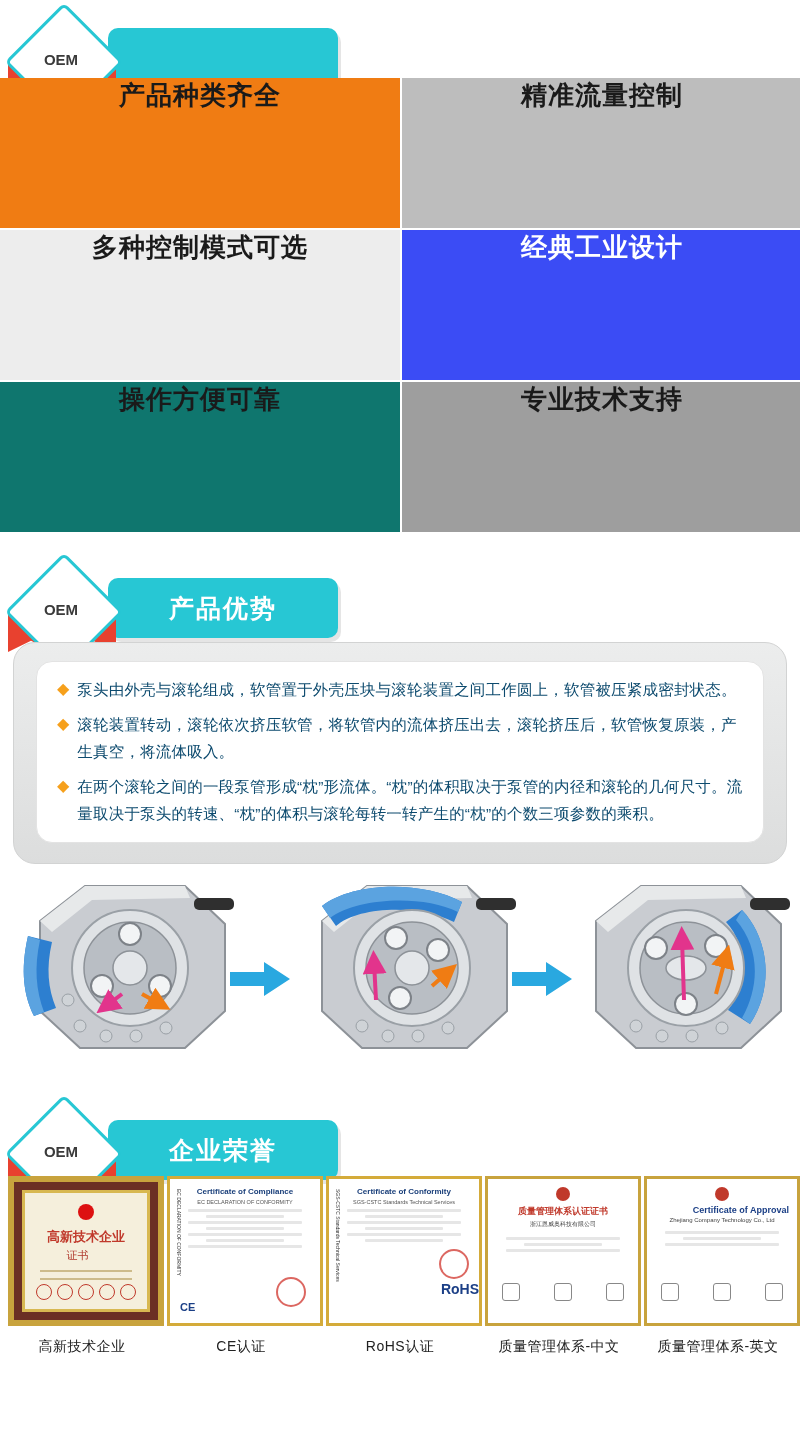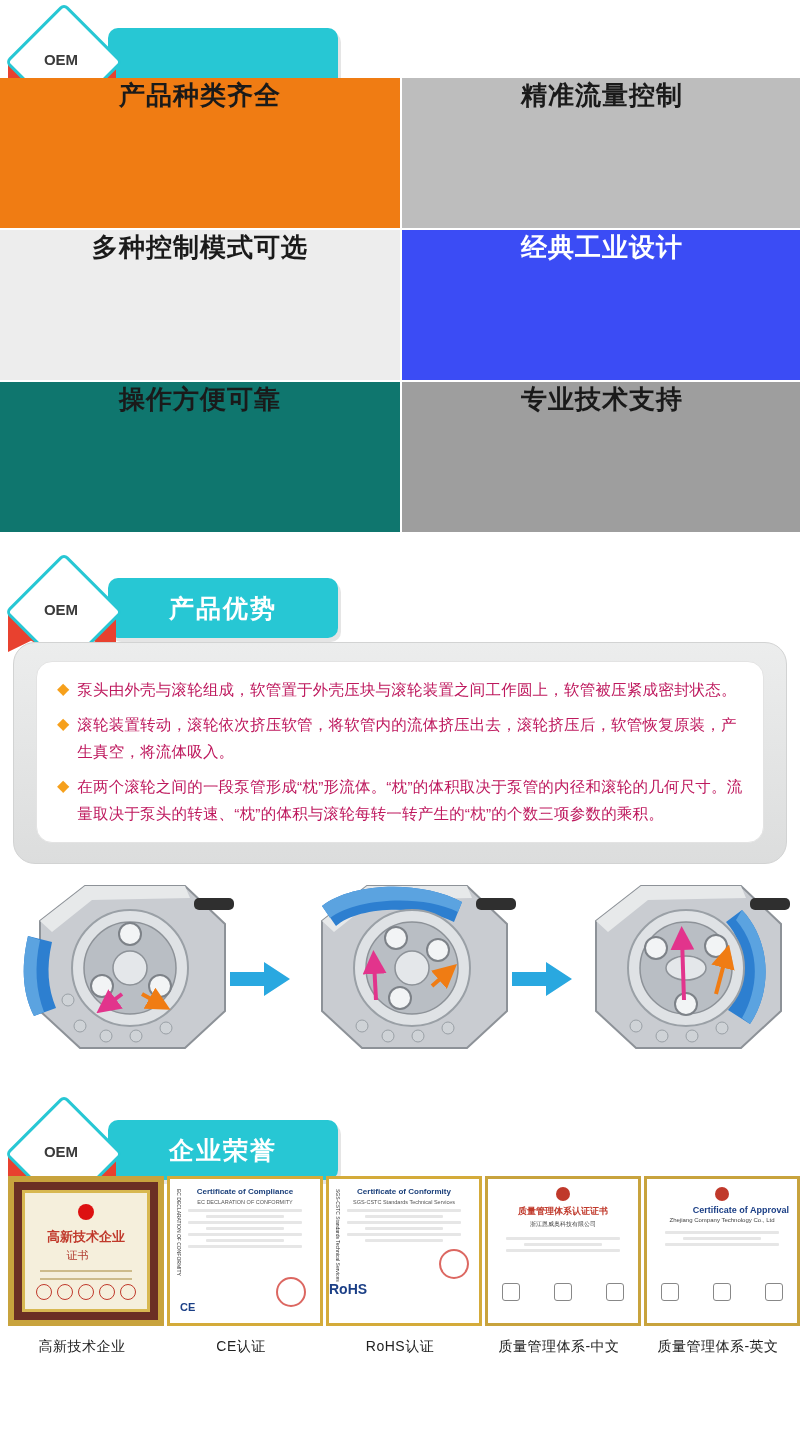--- a/index.html
+++ b/index.html
@@ -65,21 +65,21 @@
   .principle-inner{
     position:absolute;left:22px;top:18px;right:22px;bottom:20px;
     background:#ffffff;border-radius:16px;border:1px solid #e3e3e3;
     padding:14px 20px 10px 20px;box-sizing:border-box;
   }
   .p-item{display:flex;align-items:flex-start;margin-bottom:8px;}
   .p-bullet{
     color:#f6a01c;font-size:16px;line-height:26px;margin-right:8px;flex:none;
   }
   .p-text{
-    color:#be185d;font-size:15.5px;line-height:27px;letter-spacing:0.2px;
+    color:#0c4a6e;font-size:15.5px;line-height:27px;letter-spacing:0.2px;
   }
 
   
   .diagram{position:relative;width:800px;height:210px;margin-top:12px;}
   .pump{position:absolute;top:0;width:230px;height:200px;}
   .arrow-big{position:absolute;top:86px;width:60px;height:34px;}
 
   
   .honors{
     position:relative;width:800px;height:200px;margin-top:6px;
@@ -134,21 +134,21 @@
     text-align:center;font-size:5.5px;color:#555;margin-bottom:4px;
   }
   .cert-doc .ln{
     height:3px;background:#e6e6e6;margin:3px 10px;border-radius:1px;
   }
   .cert-doc .ln.short{margin:3px 28px;}
   .cert-doc .mark{
     position:absolute;left:10px;bottom:10px;font-size:11px;font-weight:bold;color:#1b3f86;
   }
   .cert-doc .mark2{
-    position:absolute;left:0;right:0;bottom:26px;text-align:left;font-size:14px;font-weight:bold;color:#1b3f86;
+    position:absolute;left:0;right:0;bottom:26px;text-align:right;font-size:14px;font-weight:bold;color:#1b3f86;
   }
   .cert-doc .redseal{
     position:absolute;right:14px;bottom:16px;width:26px;height:26px;border:2px solid #d0342c;border-radius:50%;opacity:.75;
   }
   .cert-doc .sidebar-text{
     position:absolute;left:2px;top:10px;bottom:10px;width:10px;writing-mode:vertical-rl;
     font-size:5px;color:#333;
   }
   .cert-cn .topseal{
     position:absolute;left:50%;top:8px;transform:translateX(-50%);

